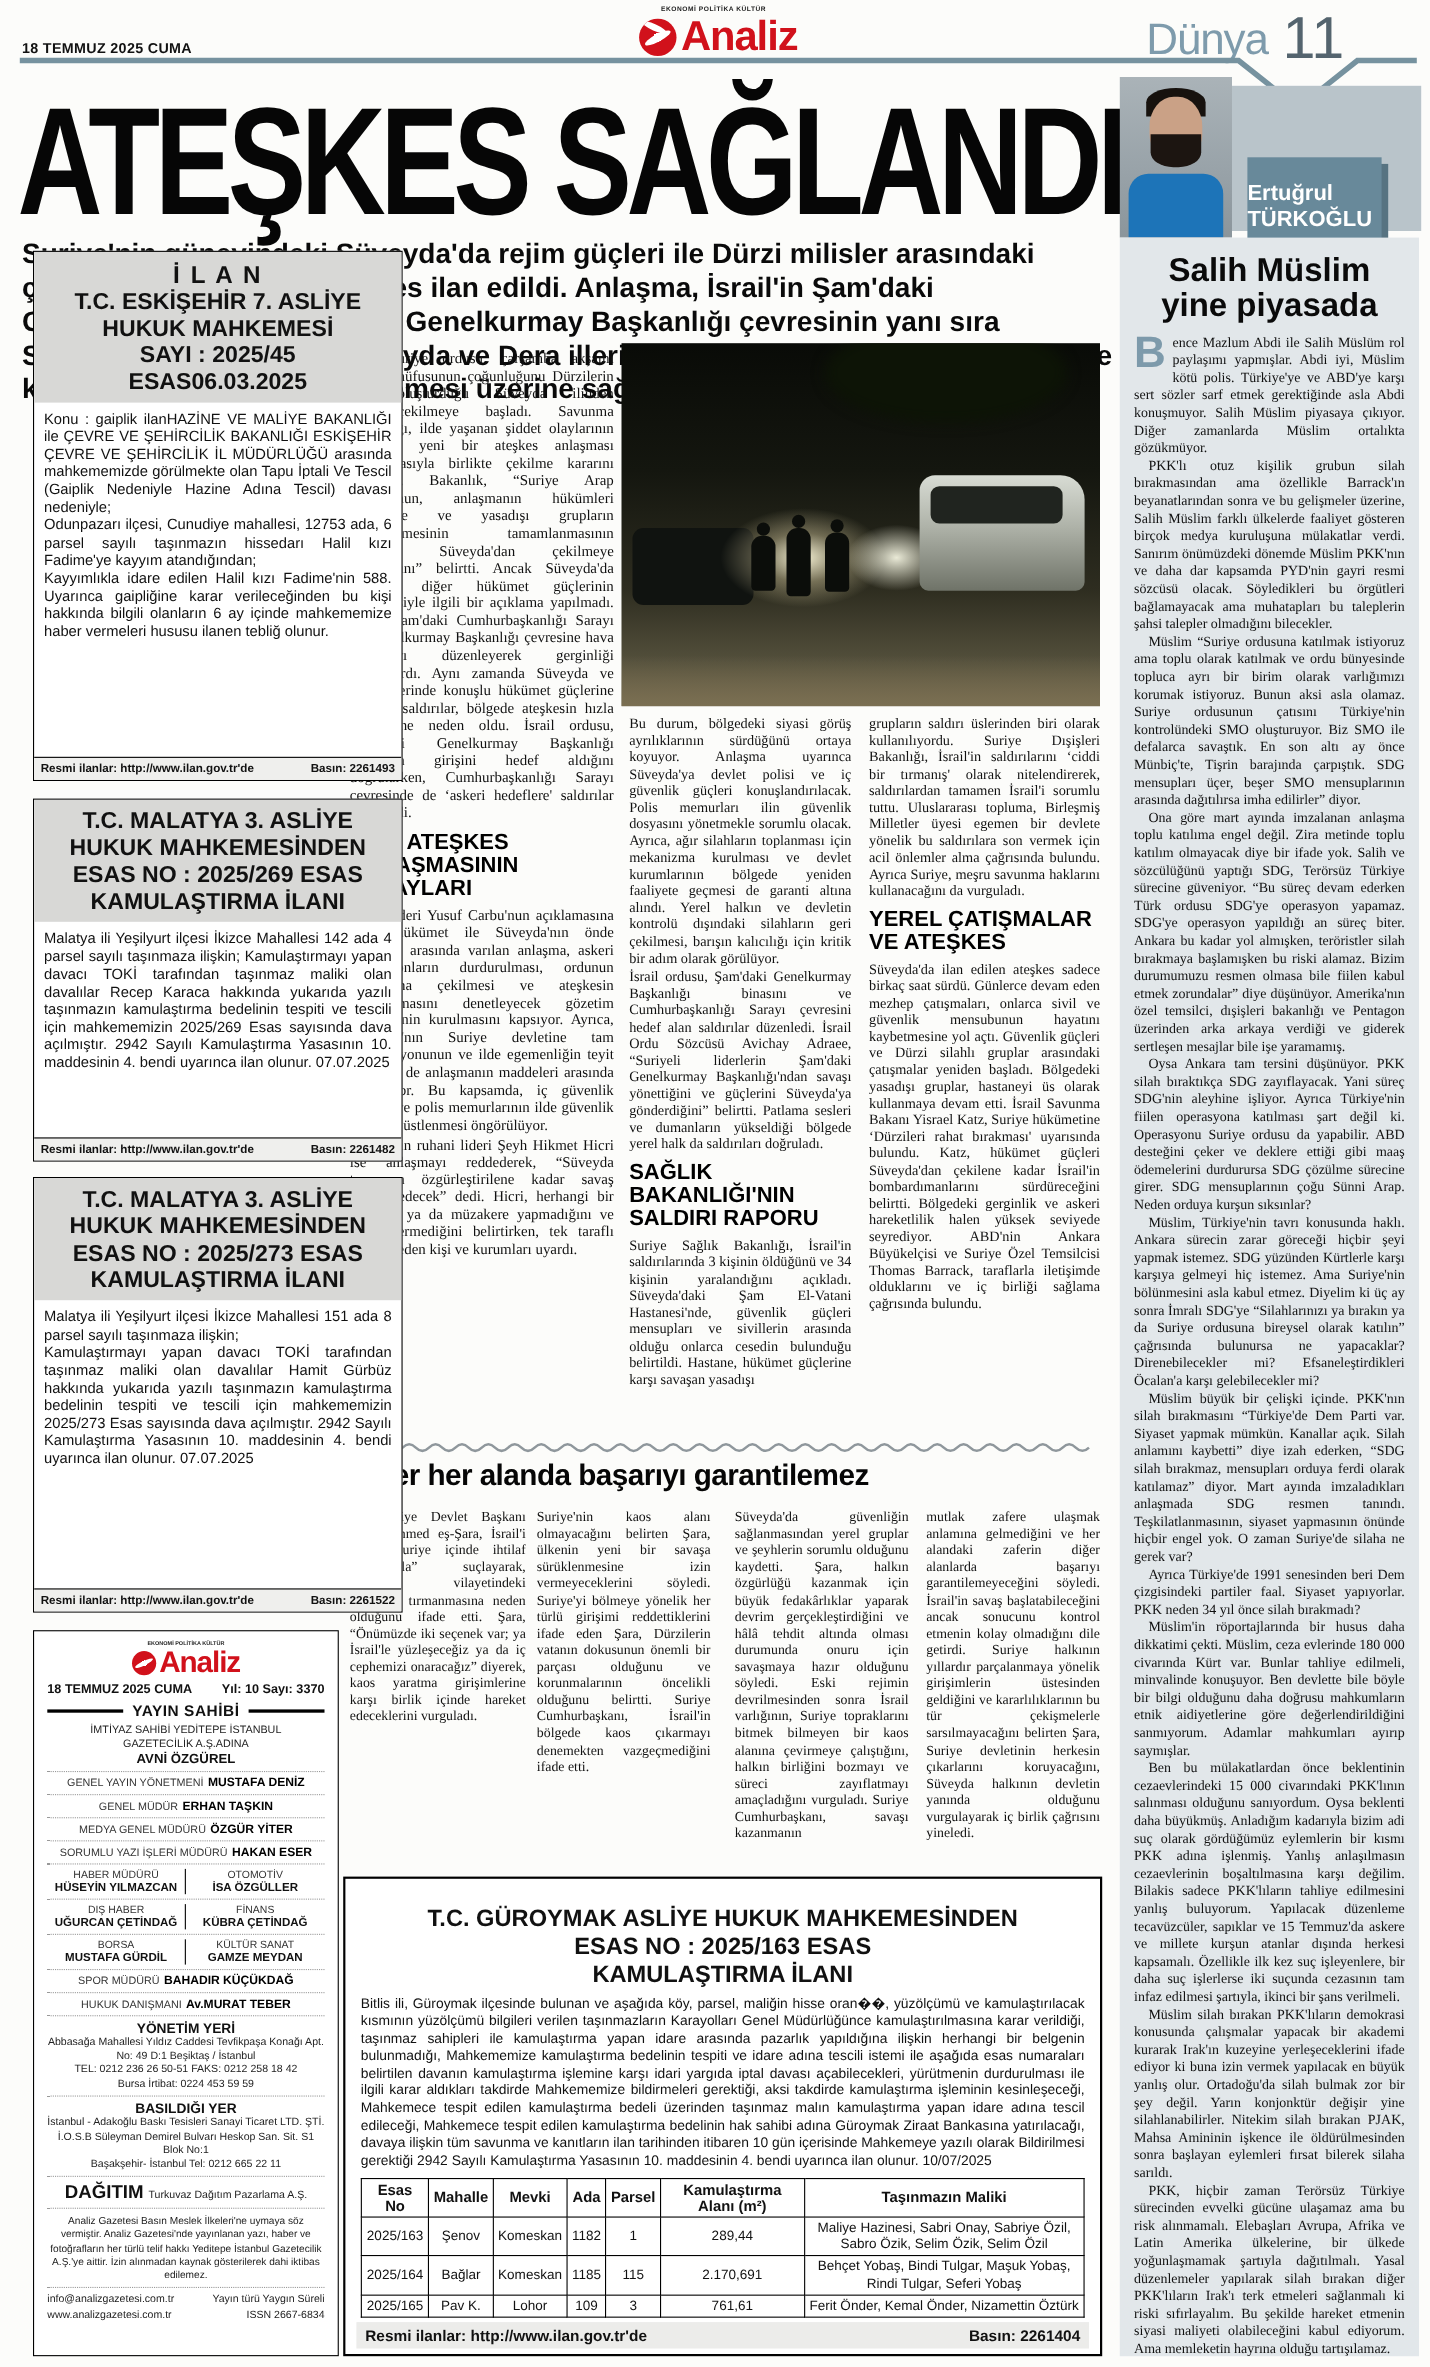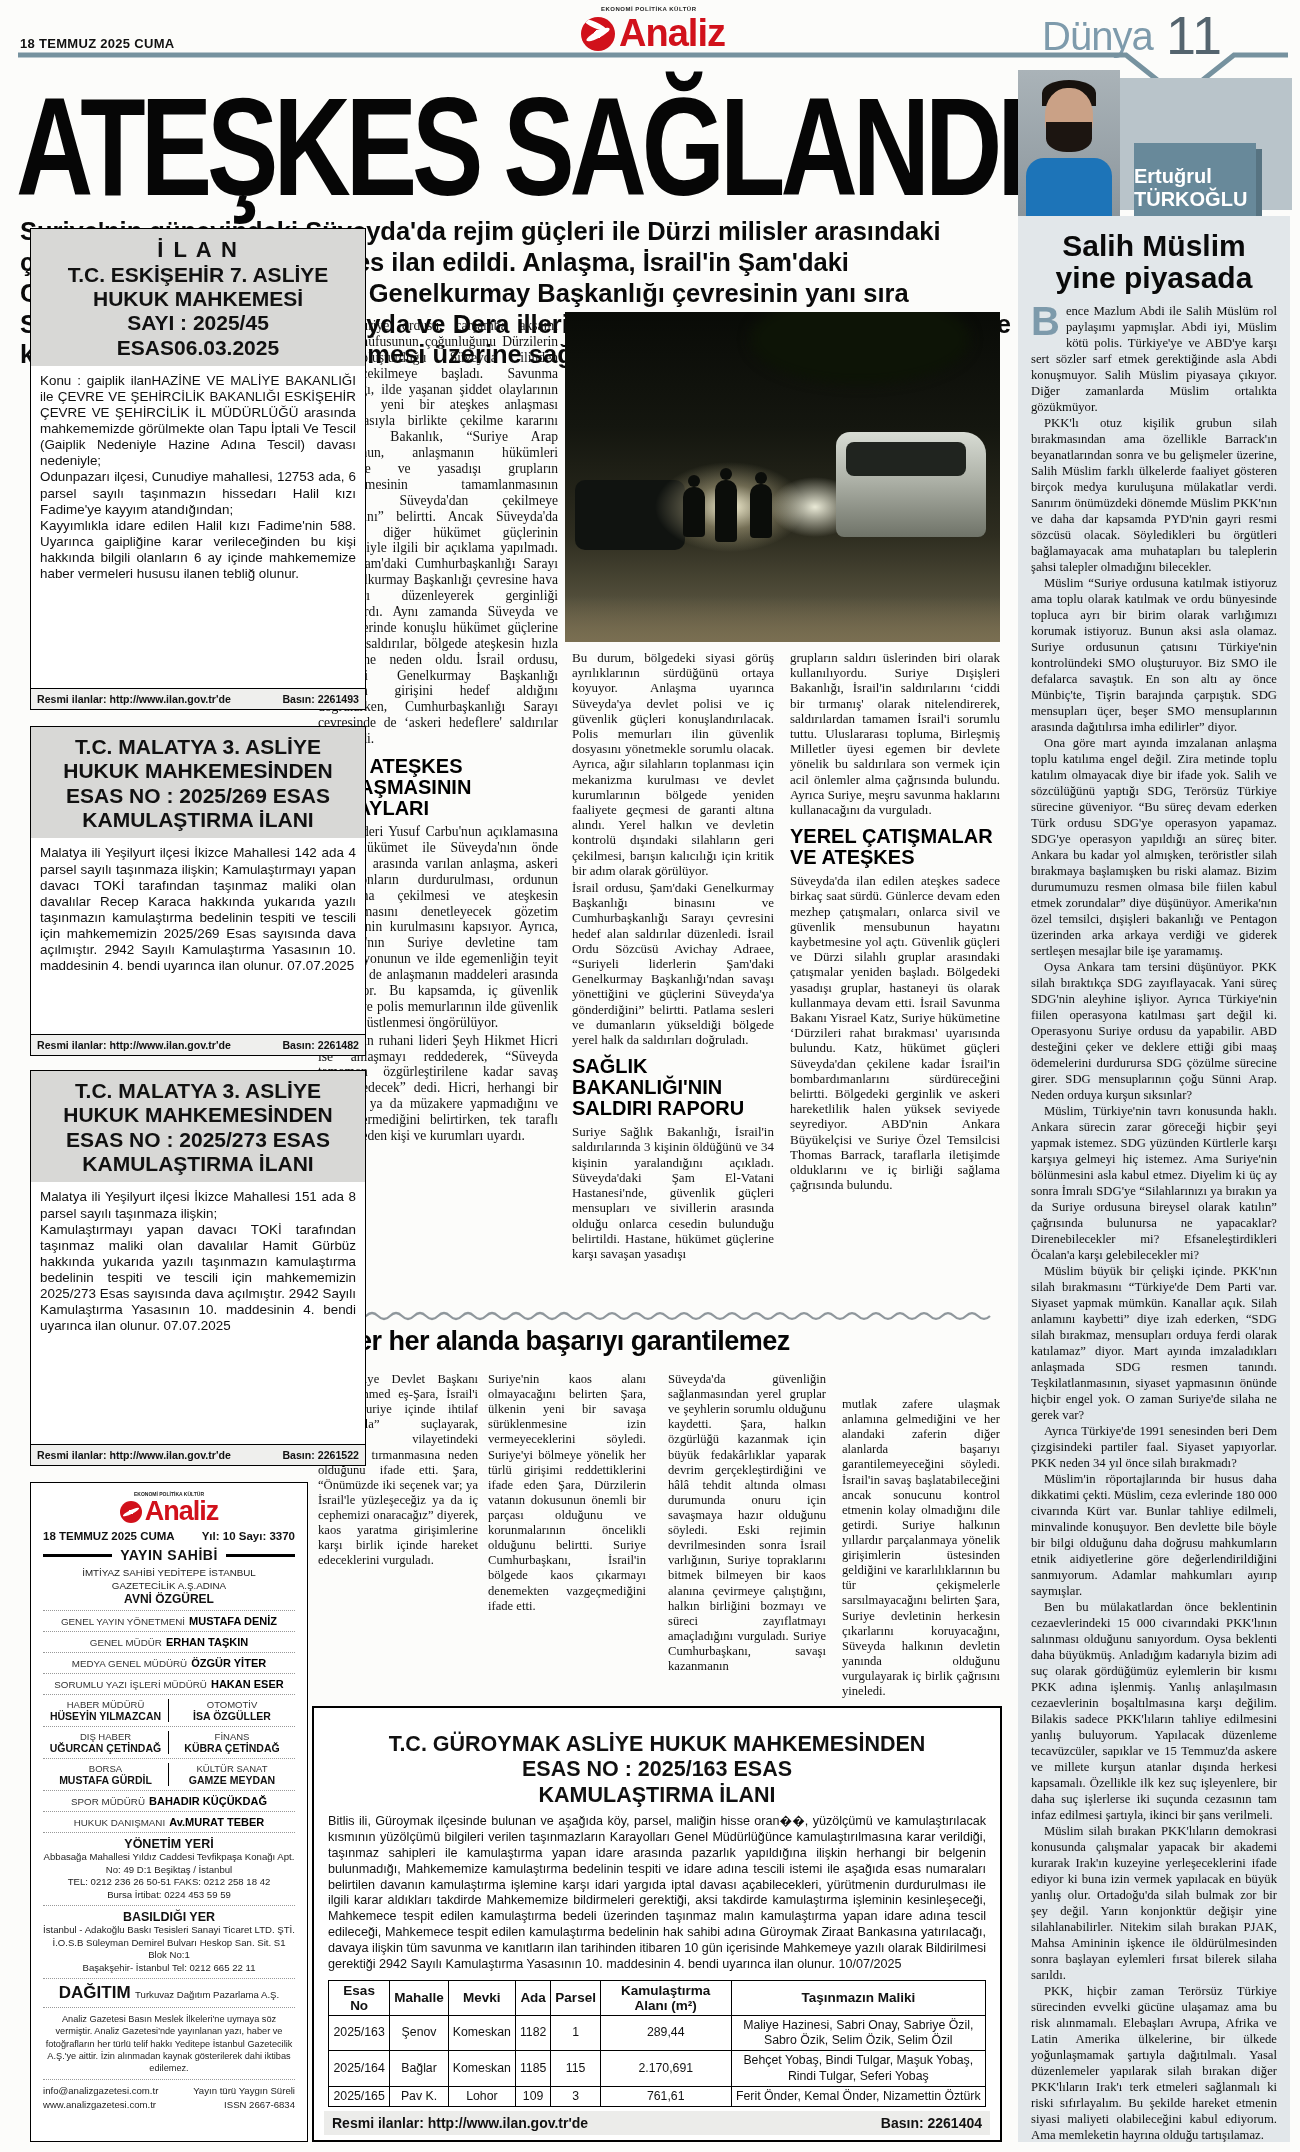--- a/index.html
+++ b/index.html
@@ -50,21 +50,21 @@
   .ph-car-right::before{content:"";position:absolute;left:10px;top:10px;width:120px;height:34px;border-radius:8px;background:#20241f;}
   .ph-car-left{position:absolute;left:10px;top:168px;width:110px;height:70px;border-radius:10px;background:#101310;}
   .ph-person{position:absolute;width:22px;height:62px;border-radius:10px 10px 4px 4px;background:#0b0d0a;}
   .ph-person::before{content:"";position:absolute;left:5px;top:-12px;width:12px;height:12px;border-radius:50%;background:#0b0d0a;}
   .ph-ground{position:absolute;left:0;bottom:0;width:100%;height:46px;background:linear-gradient(180deg,rgba(120,108,78,.0),#7a6f52);}
 
   
   .squiggle{position:absolute;left:318px;top:1310px;}
   .headline2{position:absolute;left:318px;top:1326px;font-size:27px;font-weight:bold;letter-spacing:-.5px;color:#060606;}
   .zcol{position:absolute;top:1372px;height:326px;font-size:12.6px;line-height:1.2;overflow:hidden;}
-  .zc1{left:318px;width:160px;} .zc2{left:488px;width:158px;} .zc3{left:668px;width:158px;} .zc4{left:842px;width:158px;margin-top:25px;}
+  .zc1{left:318px;width:160px;} .zc2{left:488px;width:158px;} .zc3{left:668px;width:158px;} .zc4{left:842px;width:158px;}
   .zcol .dropcap{font-size:44px;}
 
   
   .notice{position:absolute;left:30px;width:336px;border:1.5px solid #000;background:#fff;
           display:flex;flex-direction:column;overflow:hidden;}
   .notice-head{background:#d8d8d6;text-align:center;font-weight:bold;padding:8px 6px 6px 6px;}
   .notice-head div{font-size:21px;line-height:1.16;}
   .notice-head .nh-first{font-size:22px;letter-spacing:2px;}
   .notice-body{flex:1;padding:7px 9px 4px 9px;font-size:13.4px;line-height:1.2;text-align:justify;overflow:hidden;}
   .notice-body p{margin:0;}

